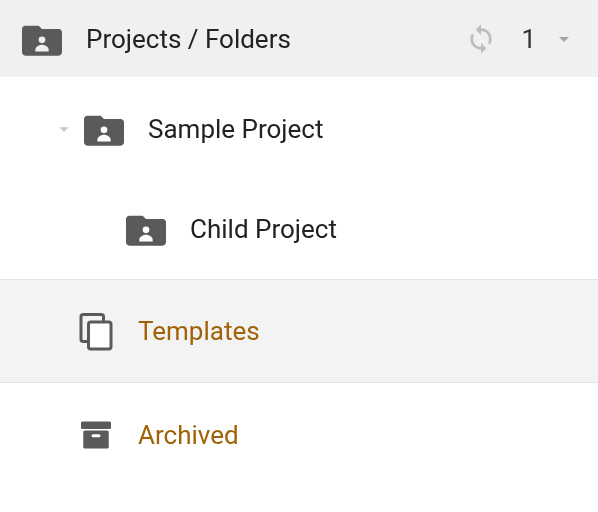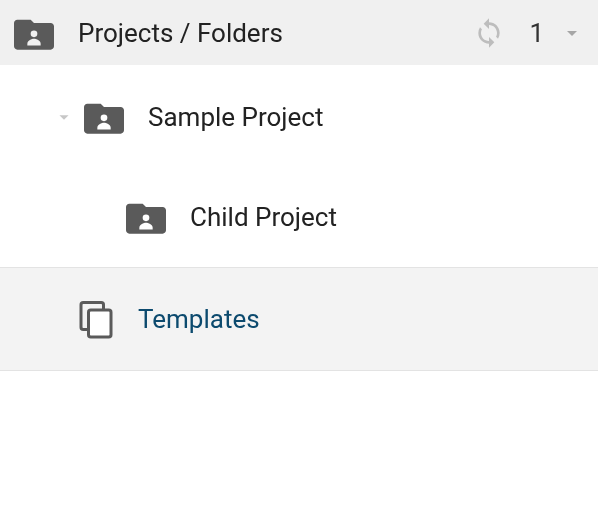--- a/index.html
+++ b/index.html
@@ -8,22 +8,22 @@
       background: #ffffff;
       width: 598px;
       height: 512px;
       overflow: hidden;
       color: #222;
     }
     .header {
       background: #f0f0f0;
       display: flex;
       align-items: center;
-      padding: 0 14px;
-      height: 65px;
+      padding: 0 22px;
+      height: 77px;
       font-size: 26px;
     }
     .header .folder-icon { margin-right: 24px; }
     .header .title { flex: 1; font-weight: 400; color: #222; }
     .header .sync { margin-right: 24px; opacity: 0.45; }
     .header .count { margin-right: 16px; color: #333; font-size: 26px; }
     .header .chev { opacity: 0.55; }
     .tree {
       padding-top: 2px;
     }
@@ -51,21 +51,21 @@
       background: #f3f3f3;
       border-top: 1px solid #e3e3e3;
       border-bottom: 1px solid #e3e3e3;
     }
     .sec-row {
       display: flex;
       align-items: center;
       height: 104px;
       font-size: 26px;
       padding-left: 78px;
-      color: #0c4a6e;
+      color: #a16207;
     }
     .sec-row .item-icon { margin-right: 24px; display: inline-flex; }
     svg { display: block; }
   </style>
 </head>
 <body>
 
 <div class="header">
   <span class="folder-icon">
     <svg width="40" height="36" viewBox="0 0 24 20">
@@ -119,13 +119,23 @@
   <div class="sec-row selected row" style="padding-left:78px;height:104px;">
     <span class="item-icon">
       <svg width="36" height="40" viewBox="0 0 24 26">
         <rect x="2" y="2" width="15" height="18" rx="1.5" fill="none" stroke="#5a5a5a" stroke-width="2"></rect>
         <rect x="7" y="7" width="15" height="18" rx="1.5" fill="#ffffff" stroke="#5a5a5a" stroke-width="2"></rect>
       </svg>
     </span>
     <span class="label">Templates</span>
   </div>
 
+  <div class="sec-row">
+    <span class="item-icon">
+      <svg width="36" height="36" viewBox="0 0 24 24">
+        <rect x="2" y="3" width="20" height="5" rx="1" fill="#5a5a5a"></rect>
+        <rect x="3.5" y="9" width="17" height="12" rx="1" fill="#5a5a5a"></rect>
+        <rect x="9" y="11.5" width="6" height="2" rx="1" fill="#ffffff"></rect>
+      </svg>
+    </span>
+    <span class="label">Archived</span>
+  </div>
 </div>
 
 </body></html>

